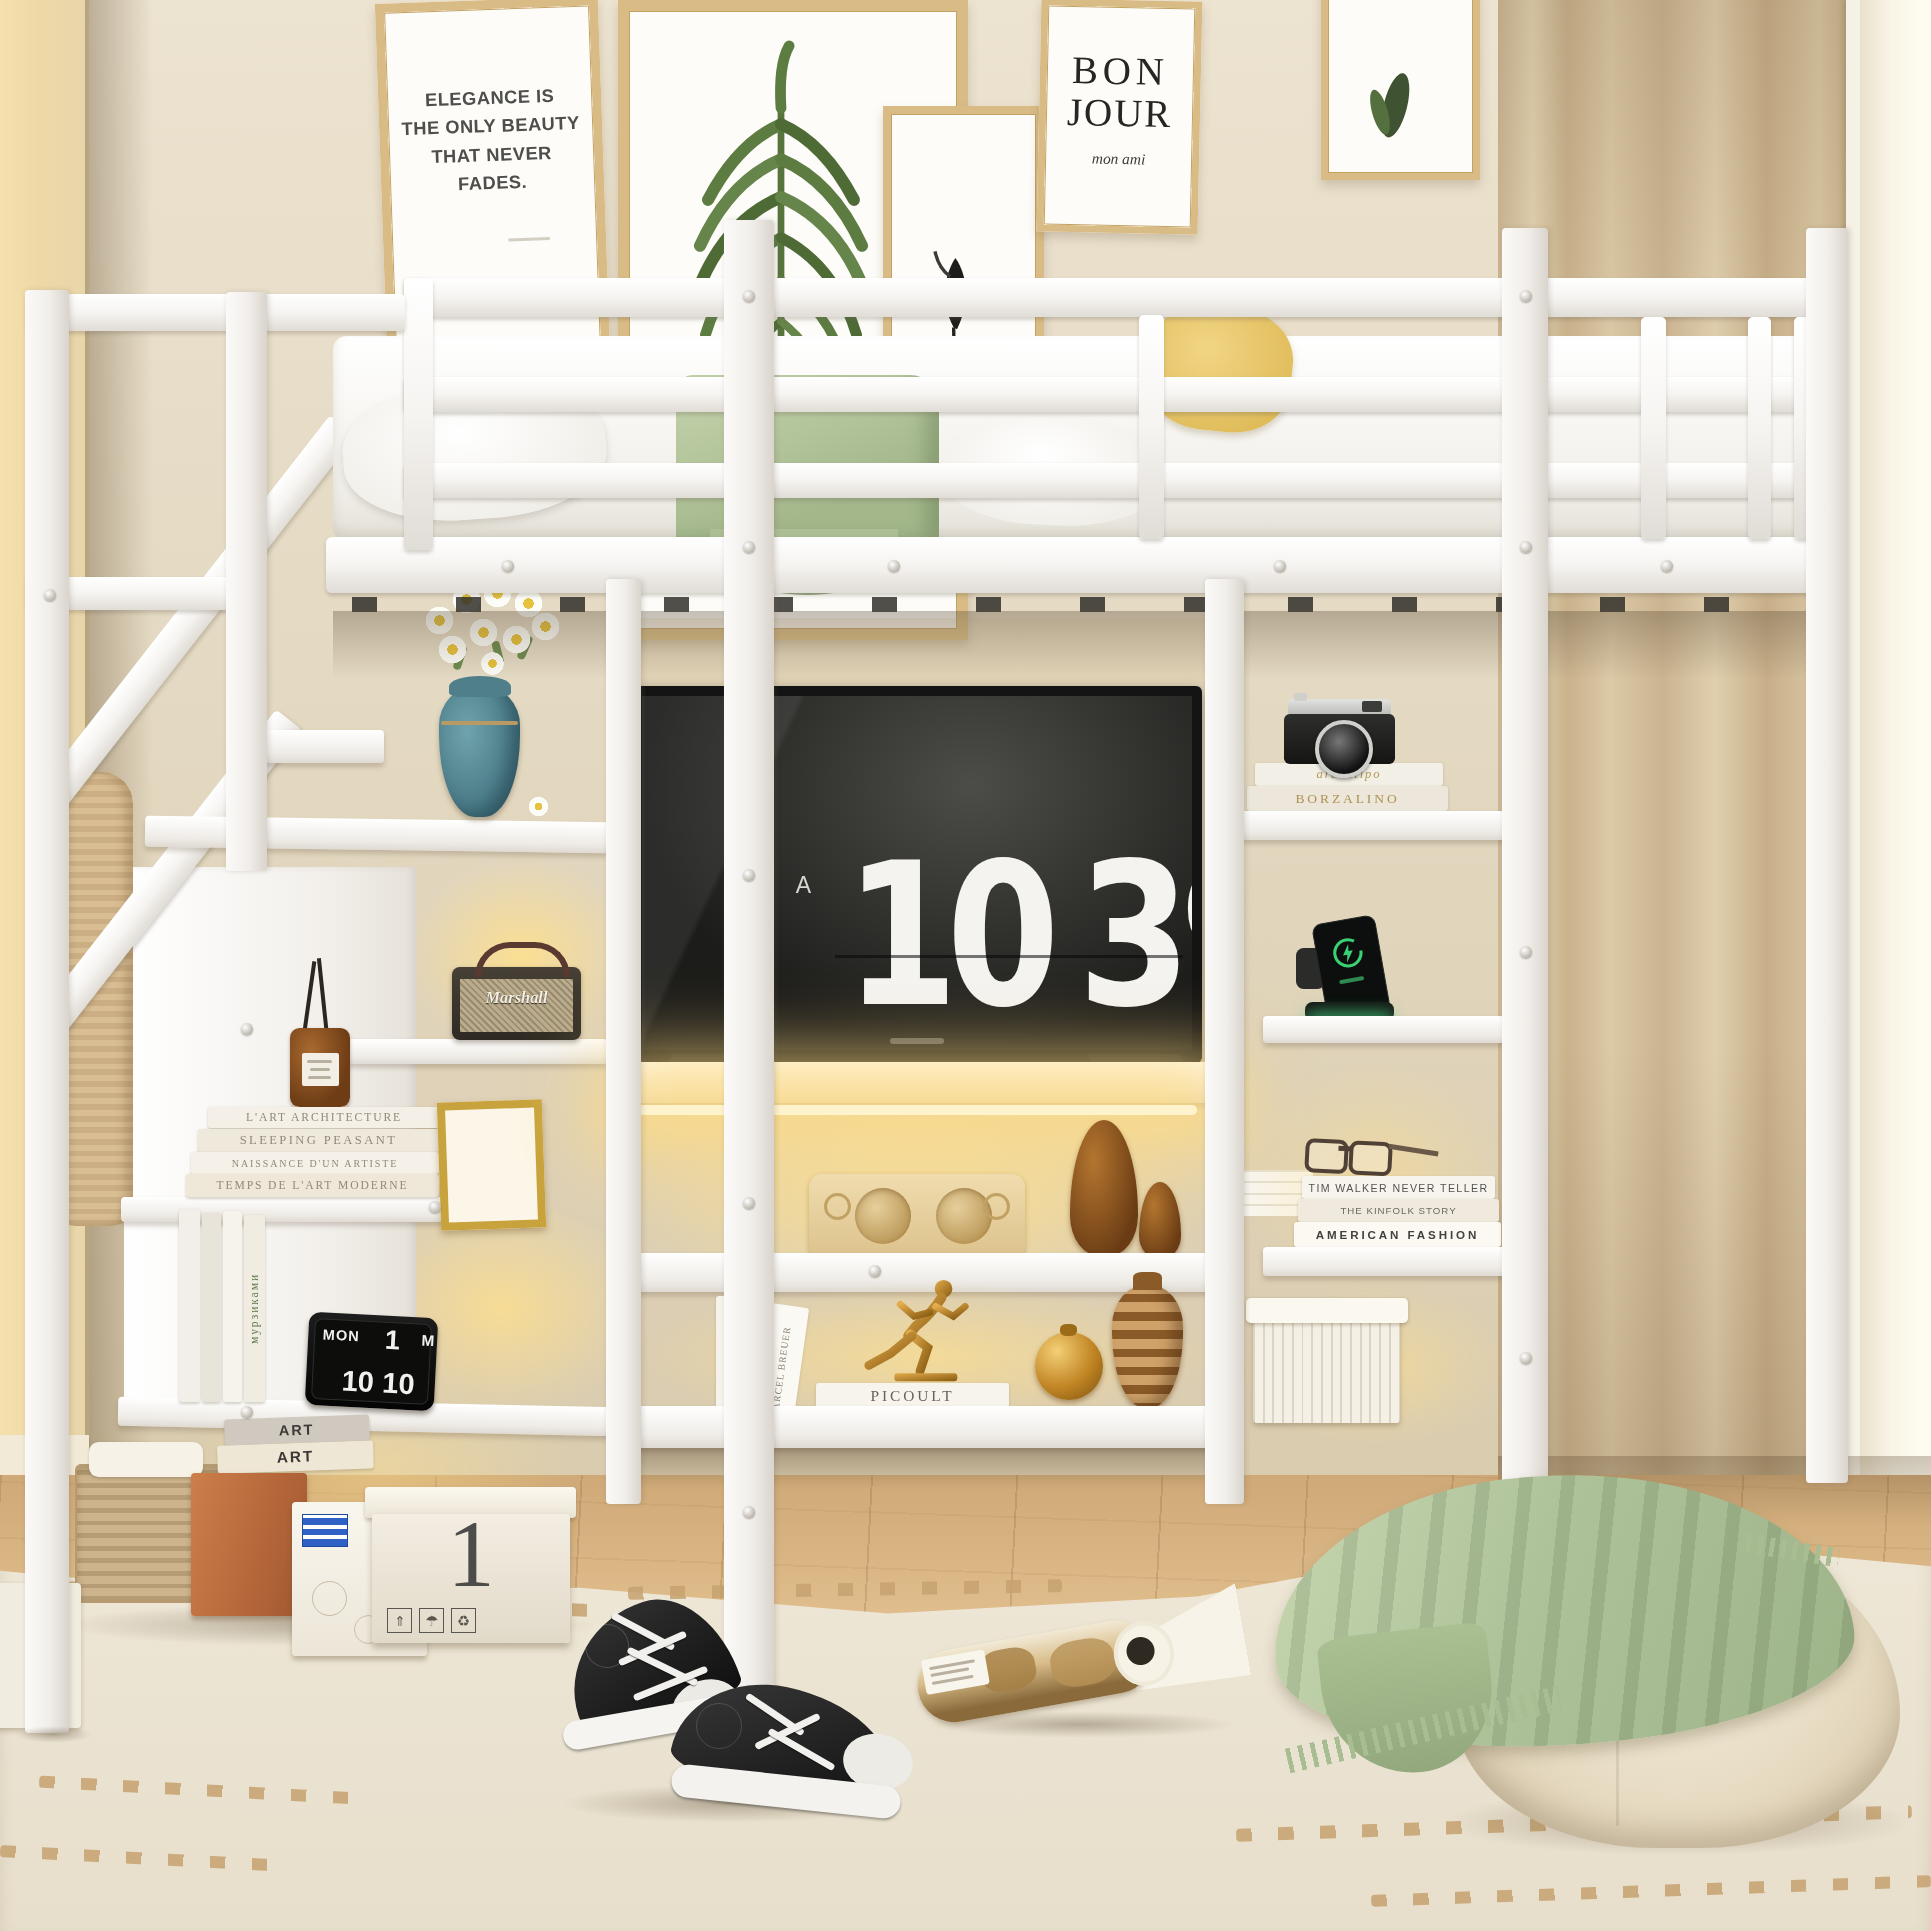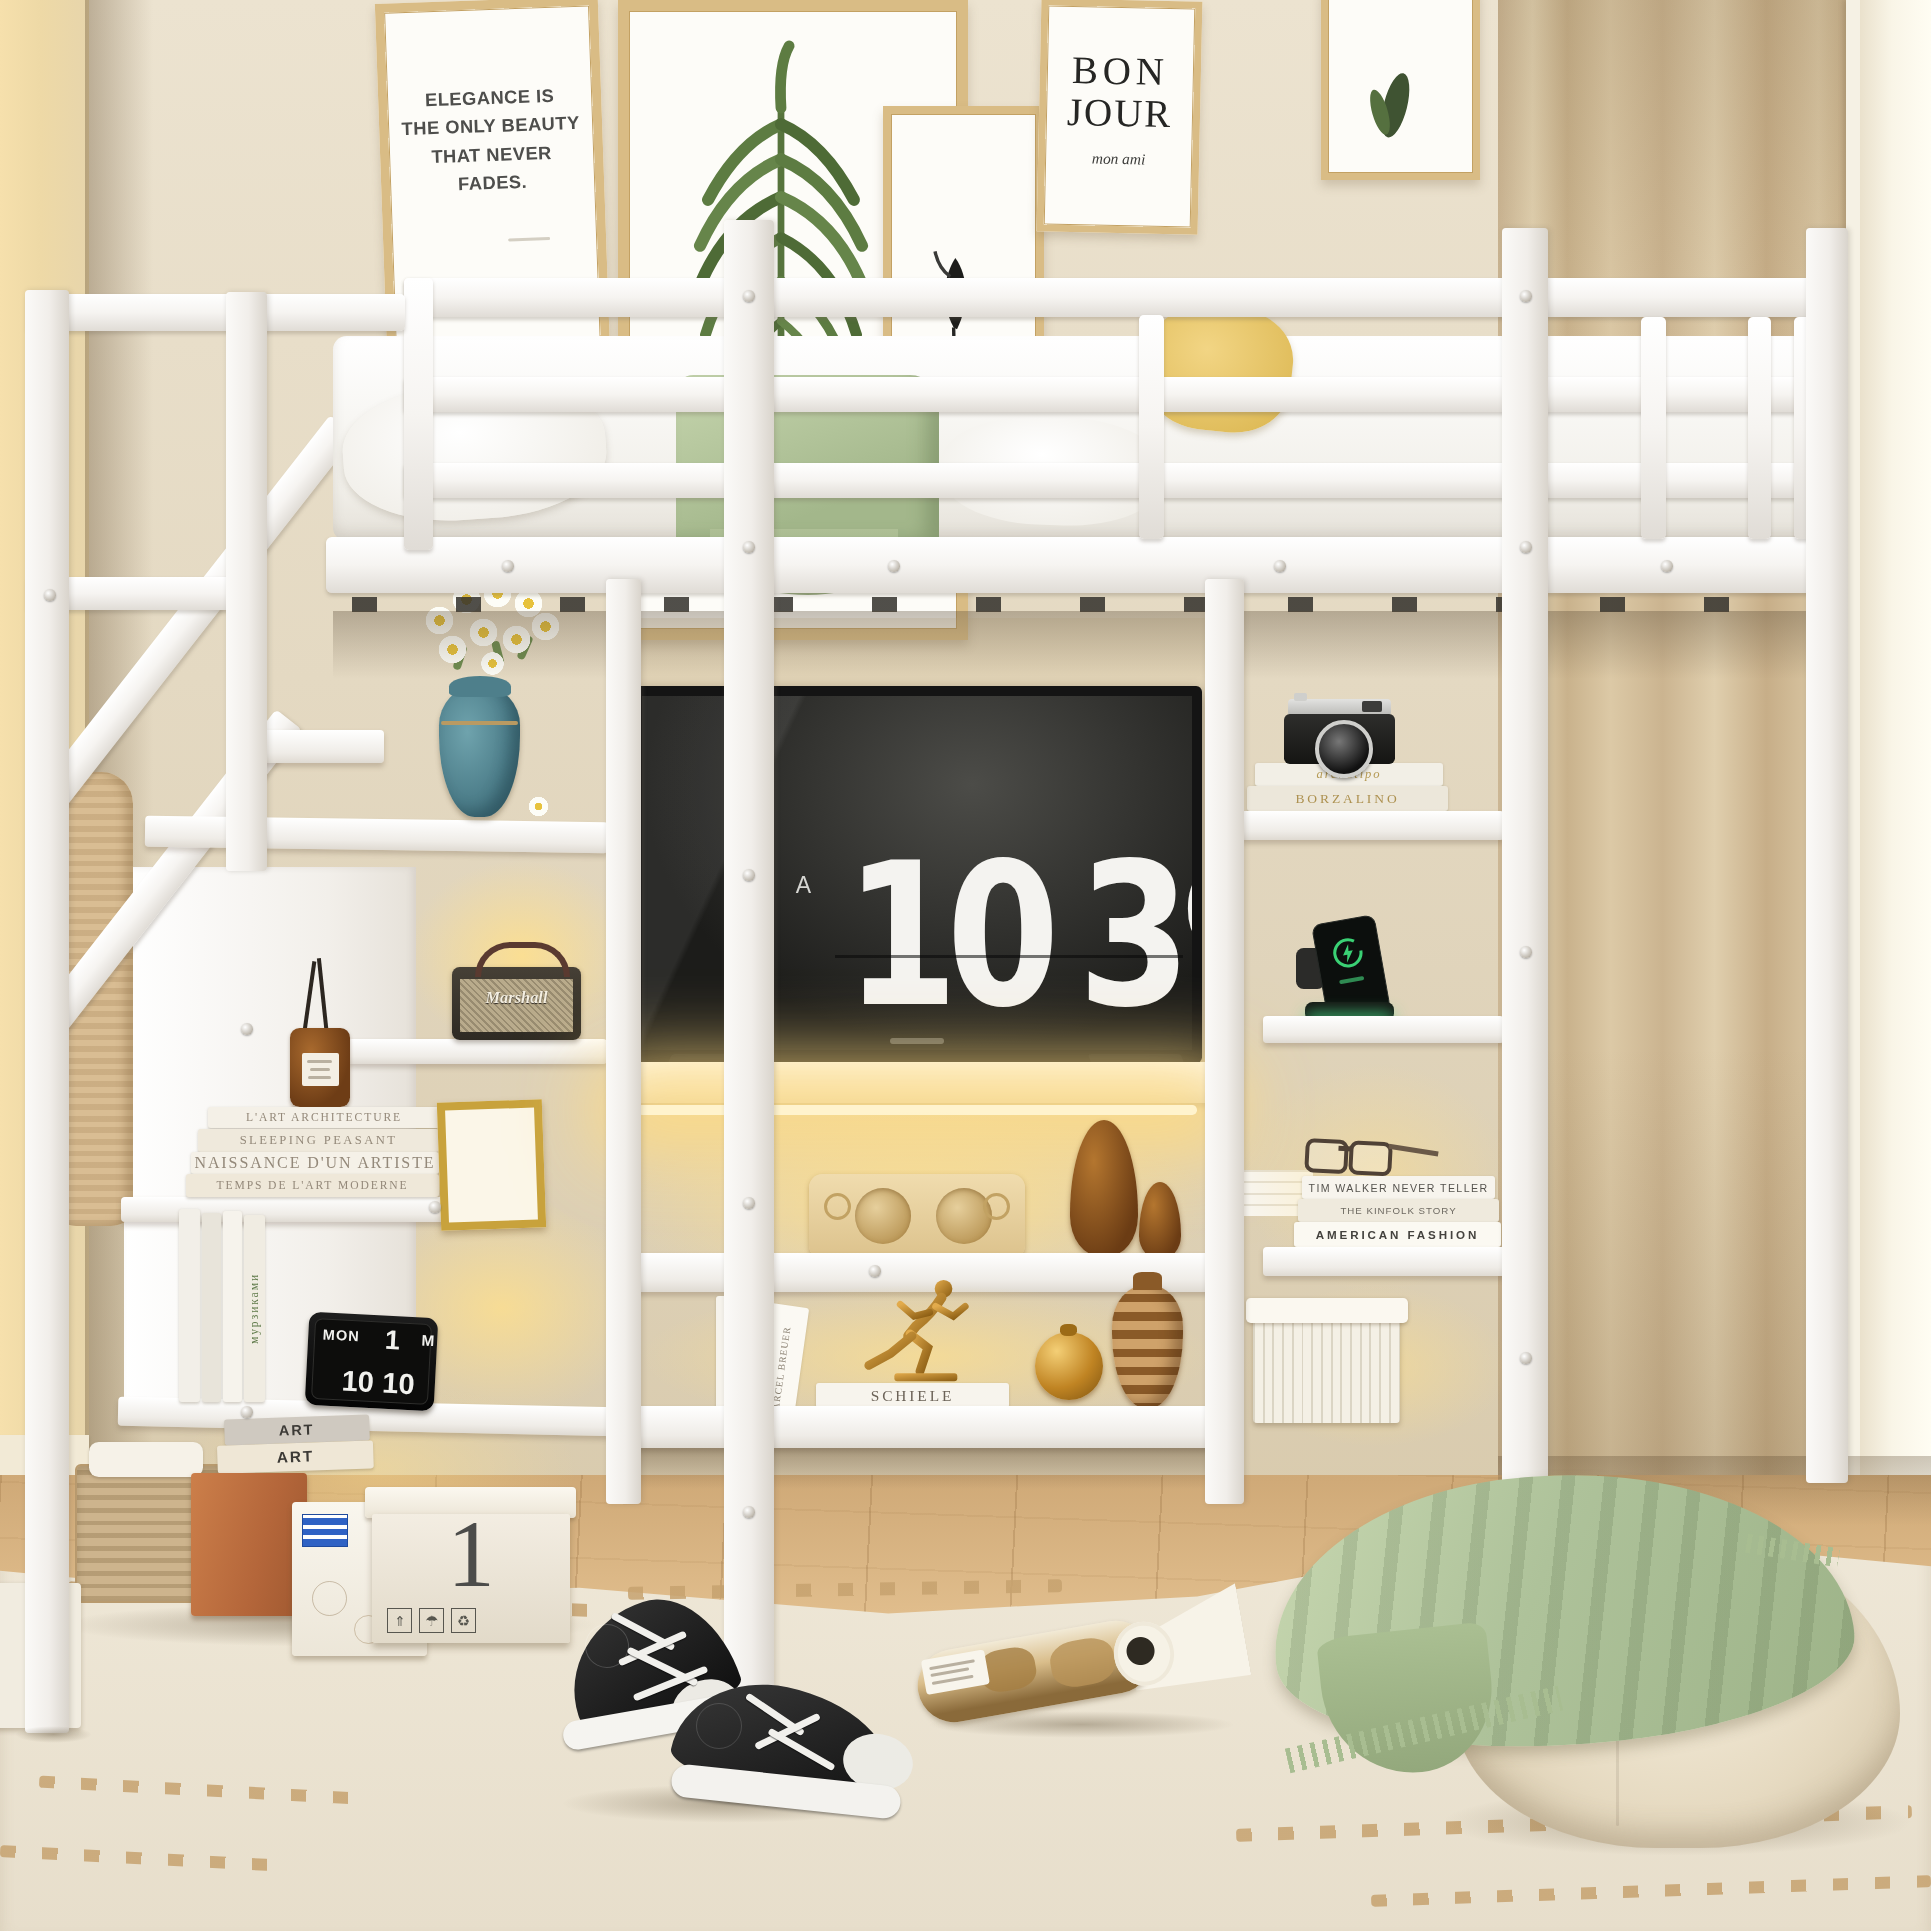--- a/index.html
+++ b/index.html
@@ -147,21 +147,21 @@
       <div class="tinybar" style="left:8.7px;top:15.4px;width:19.3px;height:2.9px;"></div>
       <div class="tinybar" style="left:6.8px;top:23px;width:23px;height:2.9px;"></div>
     </div>
   </div>
   <div class="bookspine" style="left:208px;top:1107px;width:232px;height:21px;background:#f4f0e7;font-size:11.6px;letter-spacing:1.9px;">
       <span>L'ART ARCHITECTURE</span>
     </div>
   <div class="bookspine" style="left:198px;top:1129px;width:241px;height:23px;background:#efe9dc;font-size:12.6px;letter-spacing:2.4px;">
       <span>SLEEPING PEASANT</span>
     </div>
-  <div class="bookspine" style="left:191px;top:1152px;width:248px;height:22px;background:#f5f1e8;font-size:16px;letter-spacing:1.9px;align-items:center;">
+  <div class="bookspine" style="left:191px;top:1152px;width:248px;height:22px;background:#f5f1e8;font-size:10px;letter-spacing:1.9px;align-items:center;">
       <span>NAISSANCE D'UN ARTISTE</span>
     </div>
   <div class="bookspine" style="left:186px;top:1174px;width:253px;height:23px;background:#efe8d9;font-size:11.6px;letter-spacing:1.9px;">
       <span>TEMPS DE L'ART MODERNE</span>
     </div>
 
   <div class="abs" style="left:439px;top:1101px;width:89px;height:112px;background:#fbf6e8;border:8.7px solid #c8a23c;box-shadow:0 3.9px 7.7px rgba(120,90,40,.4);transform:rotate(-2deg);"></div>
 
   <div class="board" style="left:118px;top:1402px;width:502px;height:29px;transform:rotate(1.2deg);"></div>
   <div class="bookspine" style="left:179px;top:1209px;width:21px;height:193px;background:#f2efe8;"></div>
@@ -256,21 +256,21 @@
       </defs>
     <circle cx="88" cy="16" r="9" fill="url(#gld)"></circle>
     <path d="M86 25 C78 38 70 46 60 54 L52 64" stroke="url(#gld)" stroke-width="10" fill="none" stroke-linecap="round"></path>
     <path d="M80 34 L98 44 L110 34" stroke="url(#gld)" stroke-width="7" fill="none" stroke-linecap="round"></path>
     <path d="M74 40 L58 44 L44 32" stroke="url(#gld)" stroke-width="7" fill="none" stroke-linecap="round"></path>
     <path d="M54 62 L72 76 L64 100" stroke="url(#gld)" stroke-width="9" fill="none" stroke-linecap="round"></path>
     <path d="M56 64 L34 82 L12 94" stroke="url(#gld)" stroke-width="9" fill="none" stroke-linecap="round"></path>
     <rect x="38" y="102" width="64" height="8" rx="3" fill="url(#gld)"></rect>
   </svg>
   <div class="bookspine" style="left:816px;top:1383px;width:193px;height:25px;background:#f7f4ed;font-size:15.4px;letter-spacing:2.9px;color:#6b6257;">
-      <span>SCHIELE</span>
+      <span>PICOULT</span>
     </div>
   <div class="bookspine" style="left:809px;top:1408px;width:208px;height:25px;background:#efeadf;font-size:11.6px;color:#6b6257;gap:9.7px;">
     <span style="letter-spacing:1px;">JODI PICOULT</span>
     <span style="font-style:italic;">second glance</span>
   </div>
   <div class="abs" style="left:1035px;top:1332px;width:68px;height:68px;border-radius:50%;background:radial-gradient(circle at 32% 28%,#f4cf76,#c08423 55%,#7c5210);box-shadow:0 2.9px 5.8px rgba(120,80,30,.5);">
     <div style="position:absolute;left:25px;top:-7.7px;width:17.4px;height:11.6px;background:#9c6b16;border-radius:40%;"></div>
   </div>
   <div class="abs" style="left:1112px;top:1284px;width:71px;height:124px;background:repeating-linear-gradient(180deg,#cfa26a 0 9.7px,#8a5a28 9.7px 18.3px);border-radius:50% 50% 46% 46% / 34% 34% 60% 60%;box-shadow:inset -9.7px -3.9px 13.5px rgba(70,40,15,.4),0 2.9px 5.8px rgba(110,70,30,.5);">
     <div style="position:absolute;left:21px;top:-11.6px;width:29px;height:17.4px;background:#8a5a28;border-radius:30% 30% 0 0;"></div>

